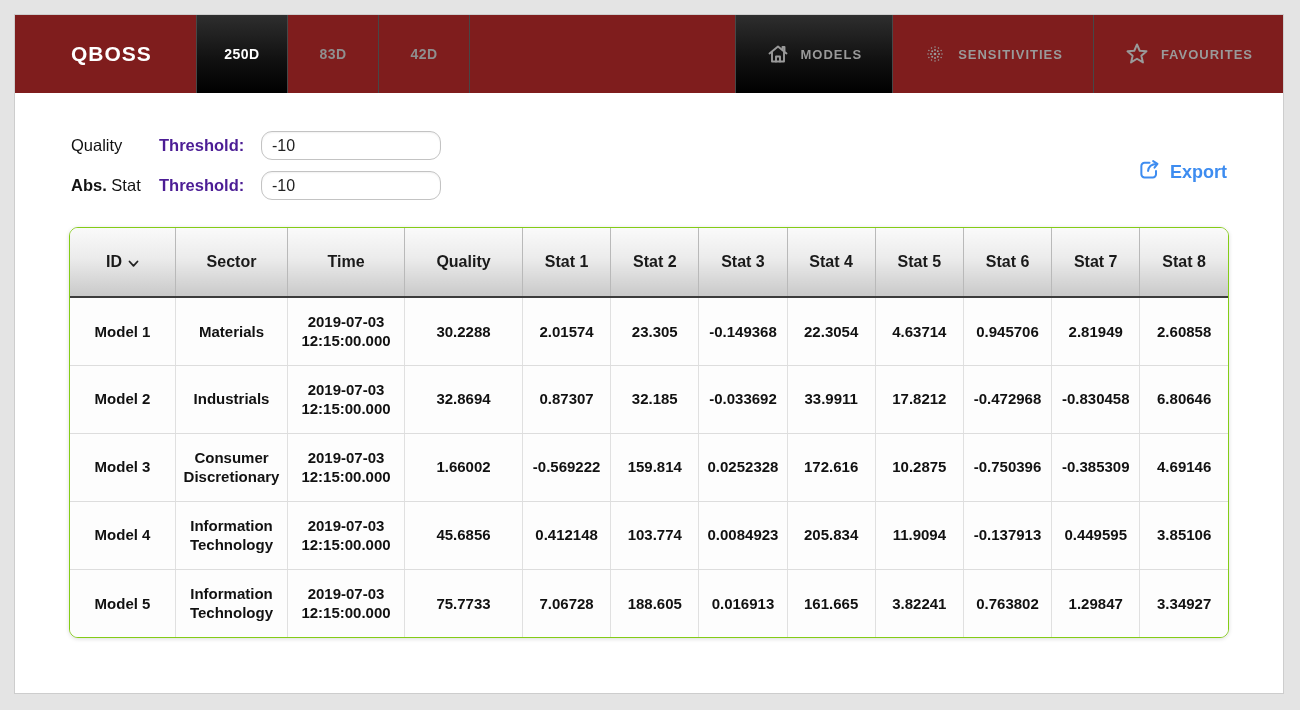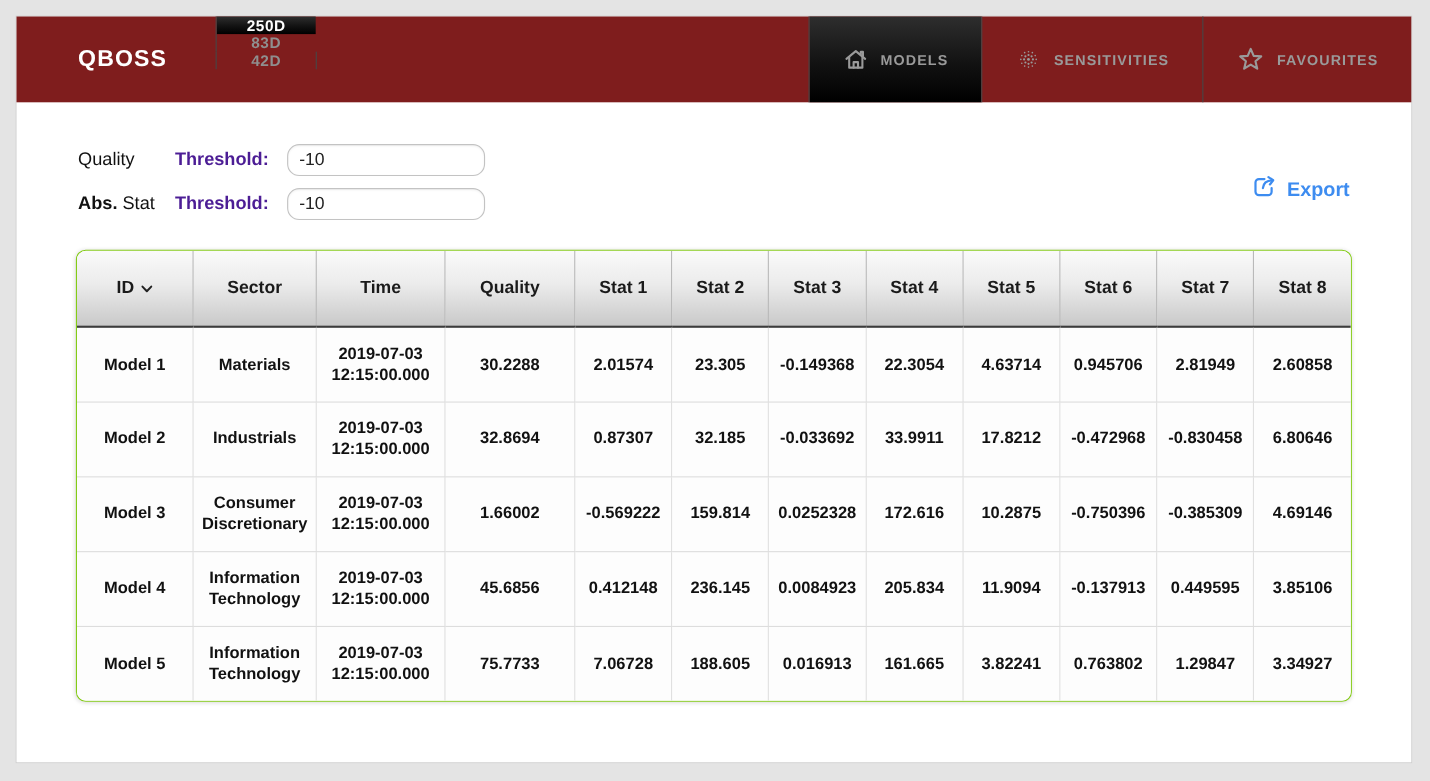--- a/index.html
+++ b/index.html
@@ -15,21 +15,21 @@
     background:#ffffff;border:1px solid #cdcdcd;box-sizing:border-box;
   }
   
   .topbar{
     height:78px;background:#7f1d1d;display:flex;align-items:stretch;
   }
   .logo{
     display:flex;align-items:center;padding-left:56px;width:110px;
     color:#ffffff;font-size:21px;font-weight:bold;letter-spacing:1px;
   }
-  .tabs{display:flex;margin-left:15px;flex-direction:column;}
+  .tabs{display:flex;margin-left:15px;}
   .tab{
     width:90px;display:flex;align-items:center;justify-content:center;
     color:#8f8f8f;font-size:14px;font-weight:bold;letter-spacing:.5px;
     border-left:1px solid #474747;cursor:pointer;
   }
   .tab:last-child{border-right:1px solid #474747;}
   .tab.active{
     background:linear-gradient(180deg,#2e2e2e 0%,#121212 55%,#000000 100%);
     color:#ffffff;
   }
@@ -267,21 +267,21 @@
           </tr>
           <tr>
             <td>Model 4</td>
             <td>Information Technology</td>
             <td>
               <div>2019-07-03</div>
               <div>12:15:00.000</div>
             </td>
             <td>45.6856</td>
             <td>0.412148</td>
-            <td>236.145</td>
+            <td>103.774</td>
             <td>0.0084923</td>
             <td>205.834</td>
             <td>11.9094</td>
             <td>-0.137913</td>
             <td>0.449595</td>
             <td>3.85106</td>
           </tr>
           <tr>
             <td>Model 5</td>
             <td>Information Technology</td>

